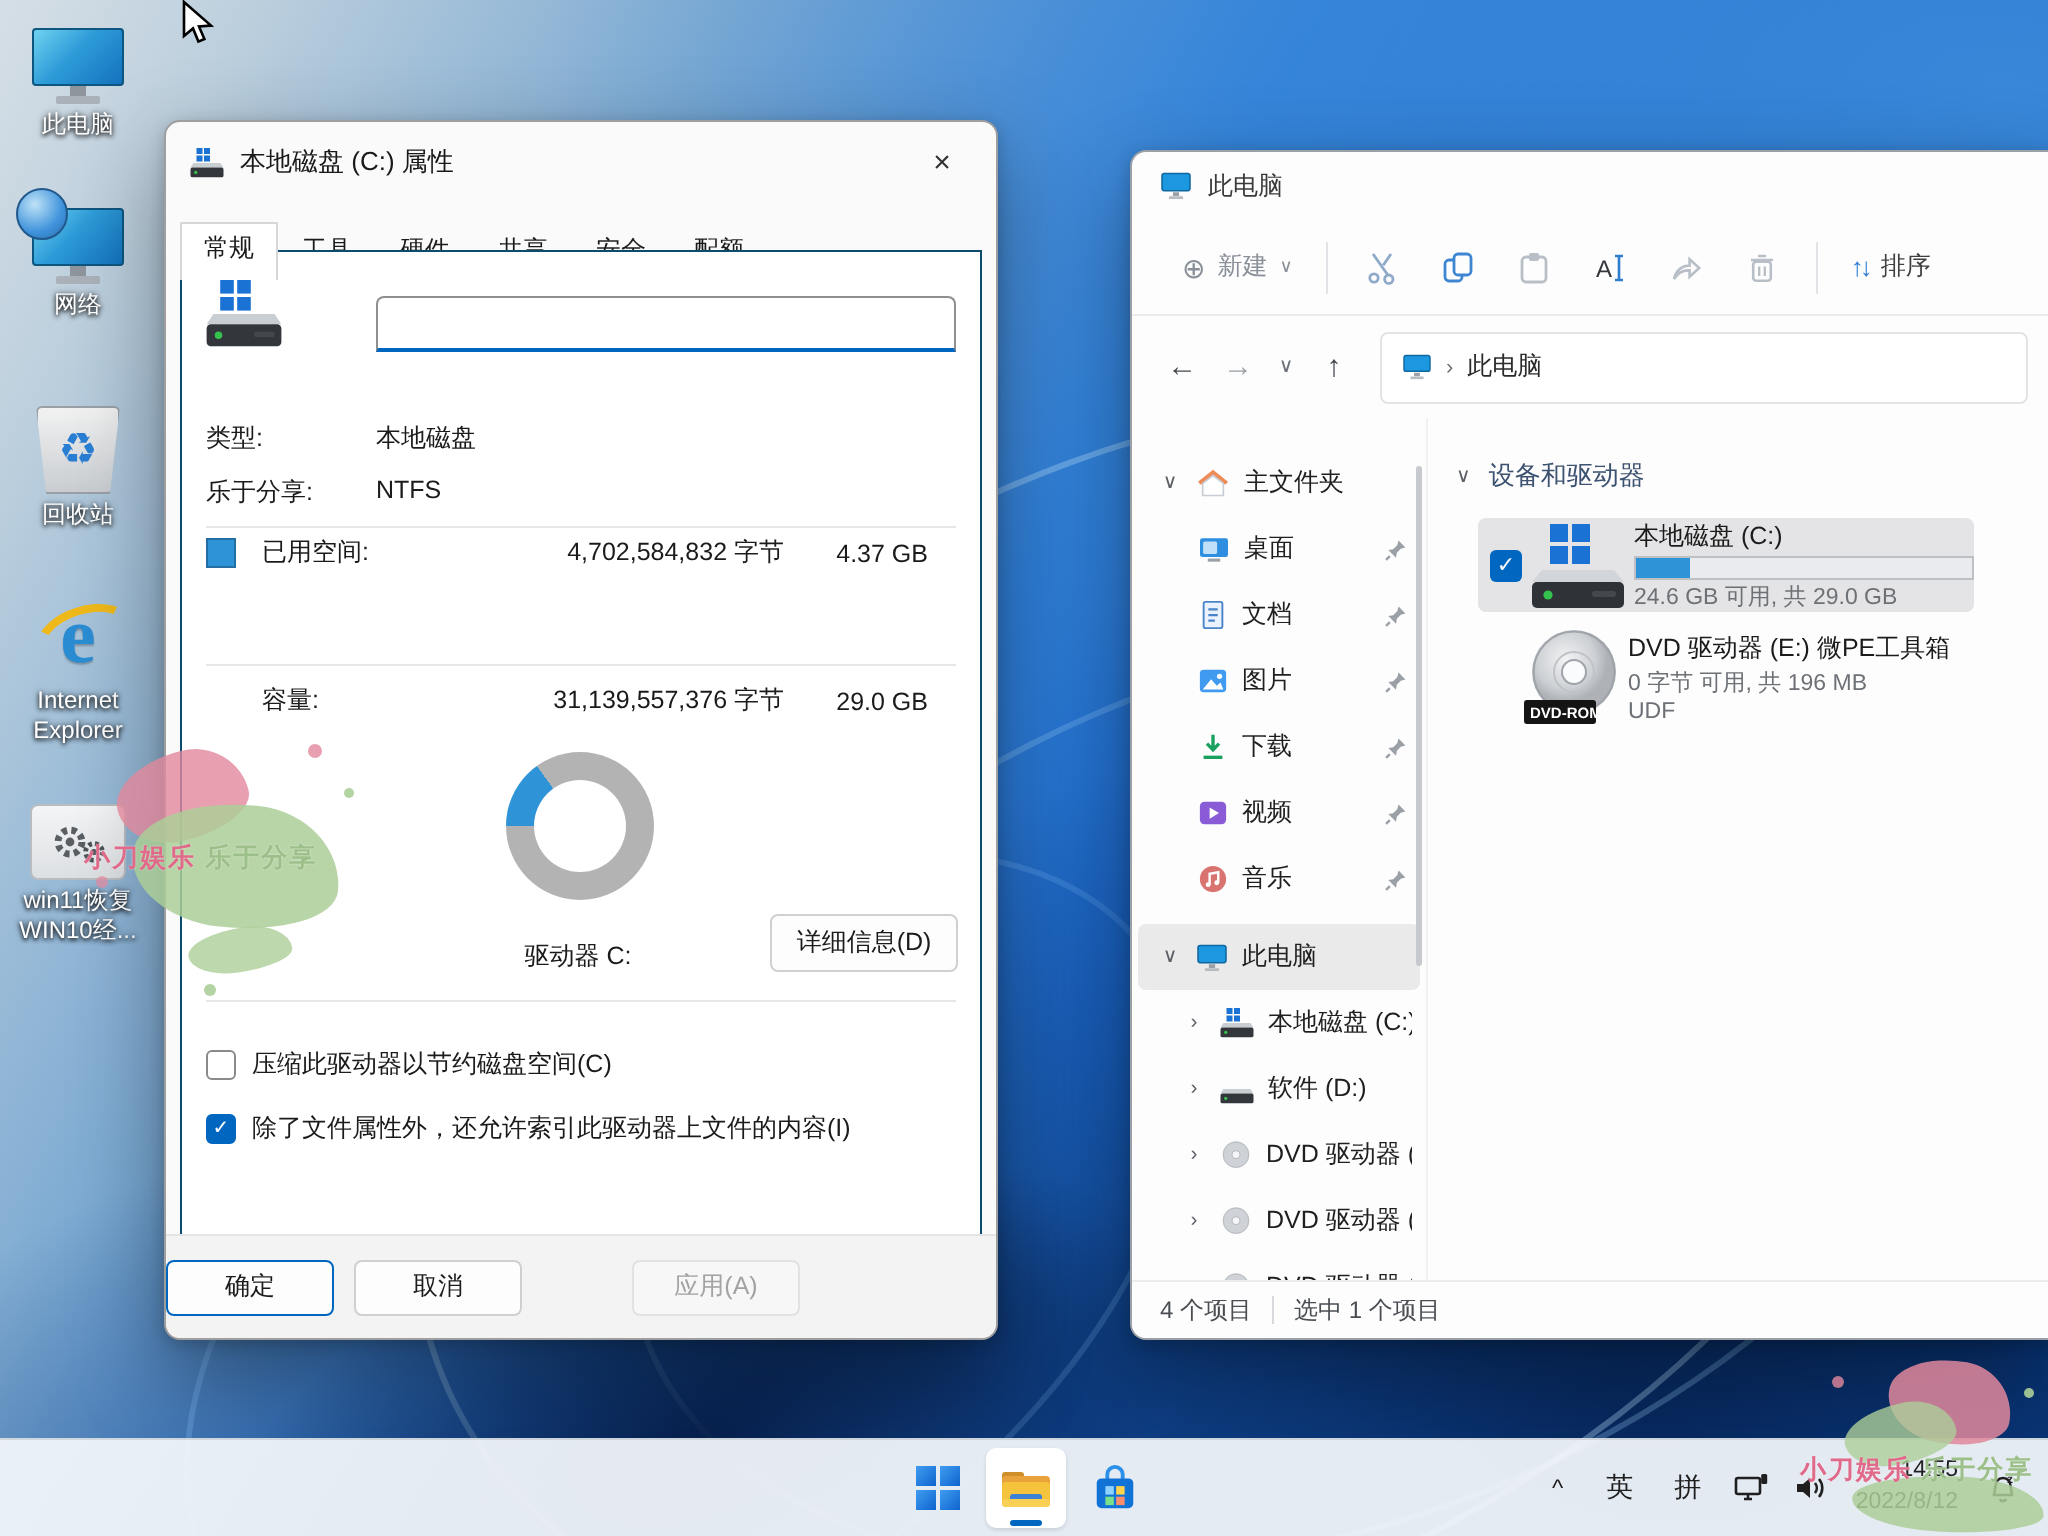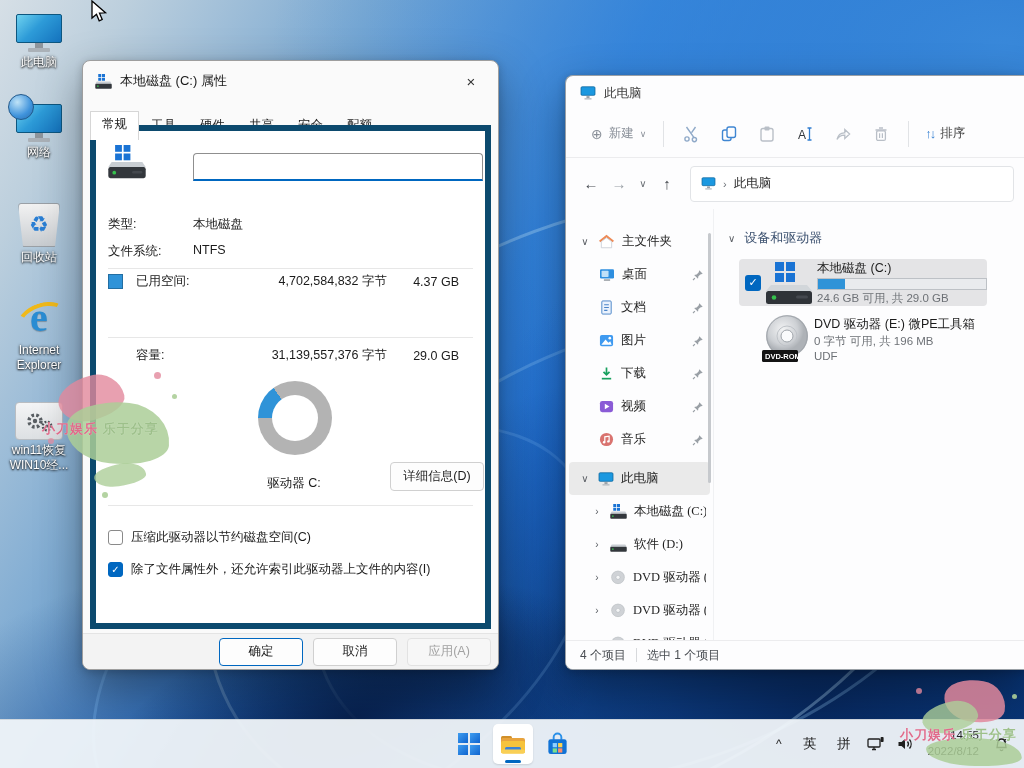--- a/index.html
+++ b/index.html
@@ -55,21 +55,21 @@
 
   
   .dialog{left:82px;top:60px;width:415px;height:608px;border-radius:8px;border:1px solid #9e9e9e;z-index:20;background:#fafafa;}
   .dlg-title{height:40px;display:flex;align-items:center;padding:0 12px;gap:8px;}
   .dlg-title .t{font-size:13px;color:#191919;}
   .dlg-close{margin-left:auto;width:30px;height:26px;display:flex;align-items:center;justify-content:center;
     font-size:15px;color:#333;border-radius:4px;}
   .tabs{position:absolute;left:7px;top:52px;display:flex;align-items:center;height:24px;}
   .tab{padding:4px 11px 5px;font-size:12.5px;color:#1b1b1b;border:1px solid transparent;border-bottom:none;position:relative;}
   .tab.active{background:#fff;border-color:#d6d6d6;z-index:3;padding-bottom:7px;margin-bottom:-1px;border-radius:1px 1px 0 0;}
-  .page{position:absolute;left:7px;right:7px;top:64px;bottom:40px;background:#fff;border:6px solid #0c4a6e;}
+  .page{position:absolute;left:7px;right:7px;top:64px;bottom:40px;background:#fff;border:1px solid #0c4a6e;}
   .page-inner{position:absolute;inset:0;font-size:12.5px;}
   .drv-icon-lg{position:absolute;left:12px;top:14px;}
   .name-input{position:absolute;left:97px;top:22px;width:290px;height:28px;box-sizing:border-box;
     border:1px solid #8f8f8f;border-bottom:2px solid #0067c0;border-radius:4px 4px 0 0;background:#fff;
     font:12.5px "Liberation Sans","DejaVu Sans",sans-serif;padding:0 8px;outline:none;}
   .kv{position:absolute;left:12px;right:24px;display:flex;}
   .kv .k{width:85px;color:#1b1b1b;}
   .hr{position:absolute;left:12px;right:12px;height:1px;background:#e7e7e7;}
   .srow{position:absolute;left:12px;right:26px;display:grid;grid-template-columns:28px 92px 1fr 72px;align-items:center;}
   .srow .bytes{text-align:right;}
@@ -80,25 +80,25 @@
   .drive-cap{position:absolute;left:128px;top:344px;width:140px;text-align:center;}
   .btn{display:inline-flex;align-items:center;justify-content:center;font-size:12.5px;
     background:#fdfdfd;border:1px solid #d0d0d0;border-radius:4px;box-sizing:border-box;color:#1b1b1b;}
   .details-btn{position:absolute;left:294px;top:331px;width:94px;height:29px;}
   .cbxrow{position:absolute;left:12px;display:flex;align-items:center;gap:8px;}
   .cbx{width:15px;height:15px;border:1px solid #8a8a8a;border-radius:3px;background:#fff;box-sizing:border-box;
     display:flex;align-items:center;justify-content:center;font-size:10px;color:#fff;flex:0 0 auto;}
   .cbx.checked{background:#0067c0;border-color:#0067c0;}
   .cbx .mk{display:none;}
   .cbx.checked .mk{display:block;}
-  .dlg-footer{position:absolute;left:0;right:0;bottom:0;height:36px;background:#f3f3f3;border-top:1px solid #e4e4e4;
-    border-radius:0 0 8px 8px;display:flex;align-items:center;justify-content:flex-end;gap:10px;padding-right:7px;box-sizing:border-box;}
+  .dlg-footer{position:absolute;left:0;right:0;bottom:0;height:52px;background:#f3f3f3;border-top:1px solid #e4e4e4;
+    border-radius:0 0 8px 8px;display:flex;align-items:center;justify-content:flex-start;gap:10px;padding-right:7px;box-sizing:border-box;}
   .dlg-footer .btn{width:84px;height:28px;}
   .btn-ok{border:1px solid #0067c0;}
-  .btn-apply{color:#a2a2a2;background:#f7f7f7;border-color:#e2e2e2;}
+  .btn-apply{color:#a2a2a2;background:#f7f7f7;border-color:#e2e2e2;margin-left:45px;}
 
   
   .explorer{left:565px;top:75px;width:460px;height:593px;border-radius:8px 0 0 8px;border:1px solid #9aa0a6;border-right:none;z-index:10;overflow:hidden;background:#fdfdfe;}
   .ex-title{height:34px;display:flex;align-items:center;gap:8px;padding:0 14px;}
   .ex-title .t{font-size:12.5px;color:#3a3a3a;}
   .cmdbar{height:47px;display:flex;align-items:center;gap:0;padding:0 6px 0 16px;border-bottom:1px solid #ececee;}
   .cmd{display:flex;align-items:center;gap:6px;padding:6px 9px;border-radius:4px;color:#8a9099;font-size:12.5px;}
   .cmd .glyph{font-size:14px;line-height:1;}
   .iconbtn{width:38px;height:32px;display:flex;align-items:center;justify-content:center;border-radius:4px;}
   .sortbtn{display:flex;align-items:center;gap:6px;padding:6px 8px;color:#3f3f3f;font-size:12.5px;}
@@ -107,21 +107,21 @@
   .nav{width:26px;height:26px;display:flex;align-items:center;justify-content:center;font-size:15px;color:#44484e;border-radius:4px;}
   .nav.small{width:18px;font-size:10px;color:#6b7076;}
   .crumbbox{flex:1;height:34px;margin-left:8px;border:1px solid #e2e4e7;background:#fff;border-radius:4px;
     display:flex;align-items:center;gap:7px;padding:0 10px;}
   .crumbbox .sep{color:#6b7076;font-size:11px;}
   .crumbbox .t{font-size:12.5px;color:#2a2a2a;}
   .ex-body{position:absolute;top:133px;bottom:28px;left:0;right:0;display:flex;}
   .sidebar{width:147px;position:relative;padding-top:16px;box-sizing:border-box;overflow:hidden;}
   .sbrow{height:33px;display:flex;align-items:center;gap:7px;padding:0 4px 0 10px;margin:0 3px;border-radius:4px;font-size:12.5px;color:#1f1f1f;}
   .sbrow .chev{width:12px;font-size:10px;color:#5c6066;text-align:center;flex:0 0 auto;}
-  .sbrow .lbl{white-space:nowrap;overflow:hidden;flex:1;font-family:Liberation Serif, serif;}
+  .sbrow .lbl{white-space:nowrap;overflow:hidden;flex:1;}
   .sbrow .pin{flex:0 0 auto;margin-right:2px;}
   .sbrow.indent{padding-left:30px;}
   .sbrow.sel{background:#eaeaea;}
   .sbar{position:absolute;right:2px;top:24px;width:3px;height:250px;background:#c6c9cd;border-radius:2px;}
   .content{flex:1;position:relative;border-left:1px solid #f0f1f3;}
   .sechdr{position:absolute;left:14px;top:20px;display:flex;align-items:center;gap:9px;font-size:13px;color:#3d5270;}
   .sechdr .chev{font-size:10px;color:#5c6066;}
   .tile{position:absolute;left:25px;width:248px;height:47px;border-radius:4px;display:flex;align-items:center;}
   .tile.sel{background:#e4e4e6;}
   .tile .tcbx{width:16px;height:16px;margin:0 5px 0 6px;border-radius:3px;background:#0067c0;color:#fff;
@@ -532,21 +532,21 @@
             <circle cx="7" cy="32.5" r="2.2" fill="#35c24d"></circle>
             <rect x="28" y="30.5" width="12" height="3" rx="1.5" fill="#44484e"></rect>
           </svg>
       <input class="name-input" type="text" value="" style="">
 
       <div class="kv" style="top:85px;">
         <span class="k">类型:</span>
             <span>本地磁盘</span>
       </div>
       <div class="kv" style="top:112px;">
-        <span class="k">文件系统:</span>
+        <span class="k">乐于分享:</span>
             <span>NTFS</span>
       </div>
       <div class="hr" style="top:137px;"></div>
 
       <div class="srow" style="top:142px;">
         <span class="swatch" style="background: rgb(47, 147, 216);"></span>
         <span>已用空间:</span>
         <span class="bytes">4,702,584,832 字节</span>
         <span class="gb">4.37 GB</span>
       </div>

